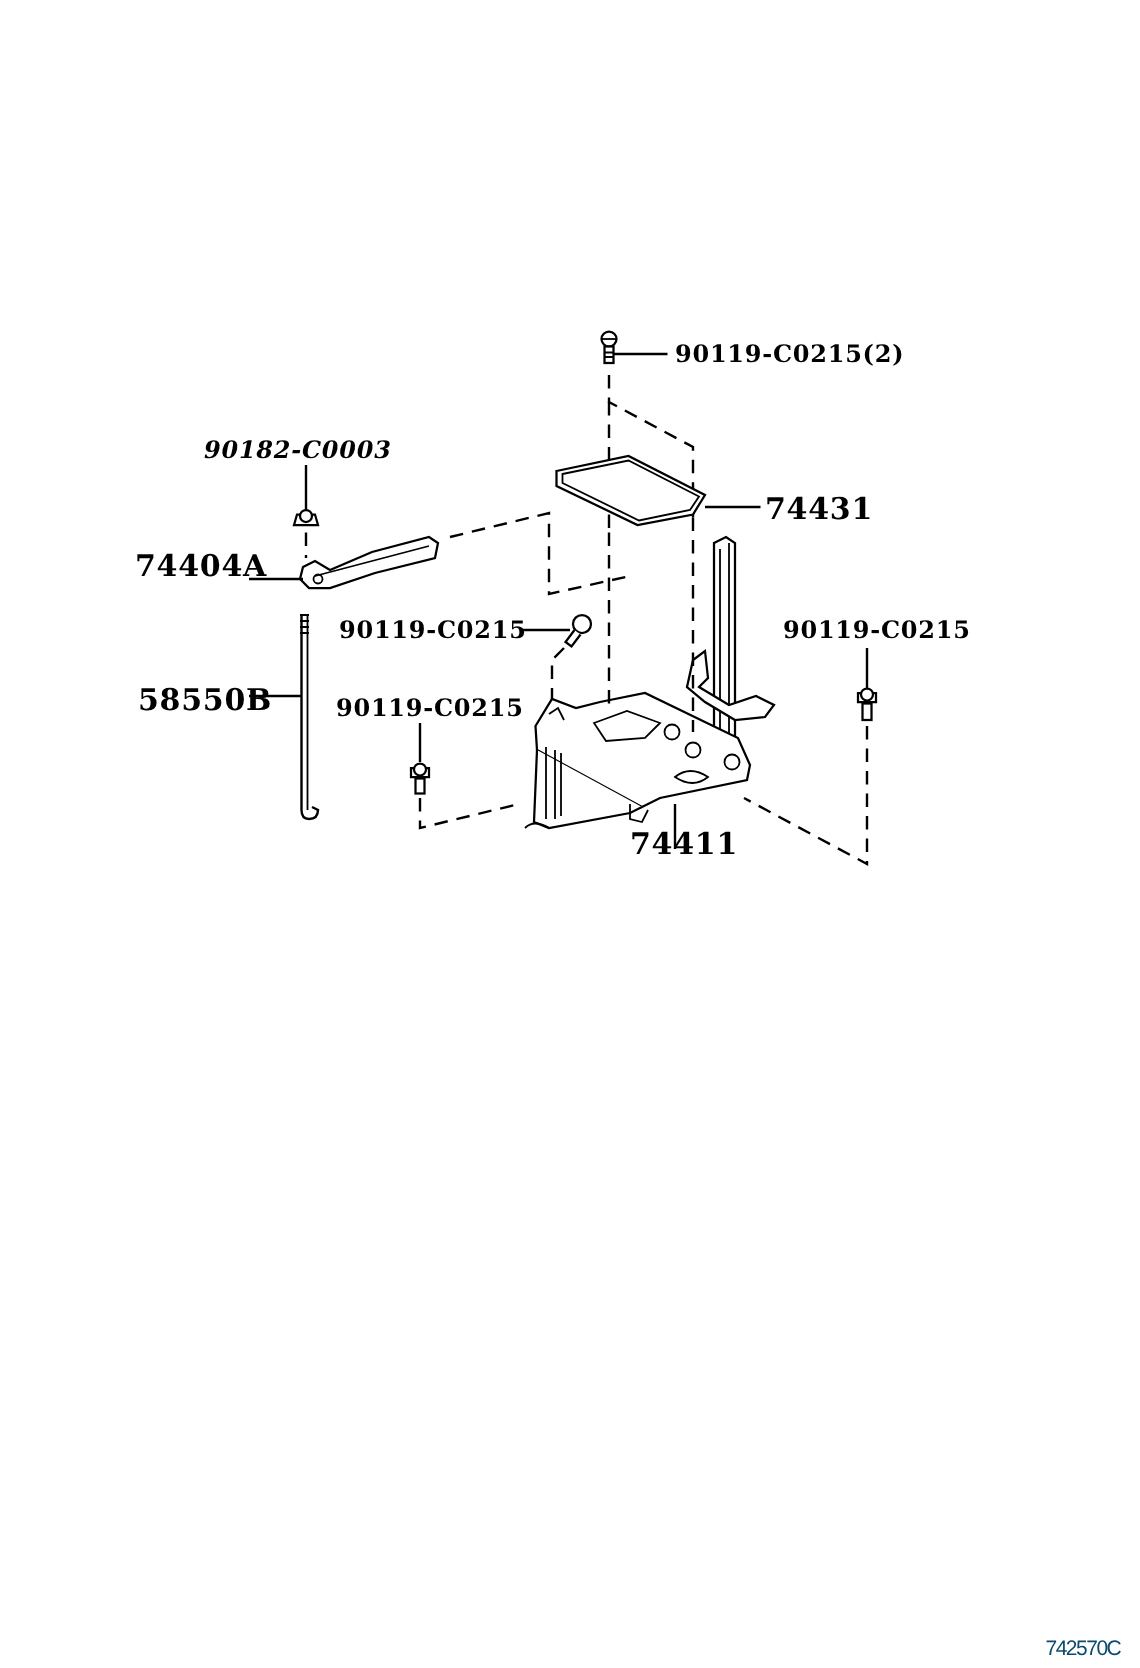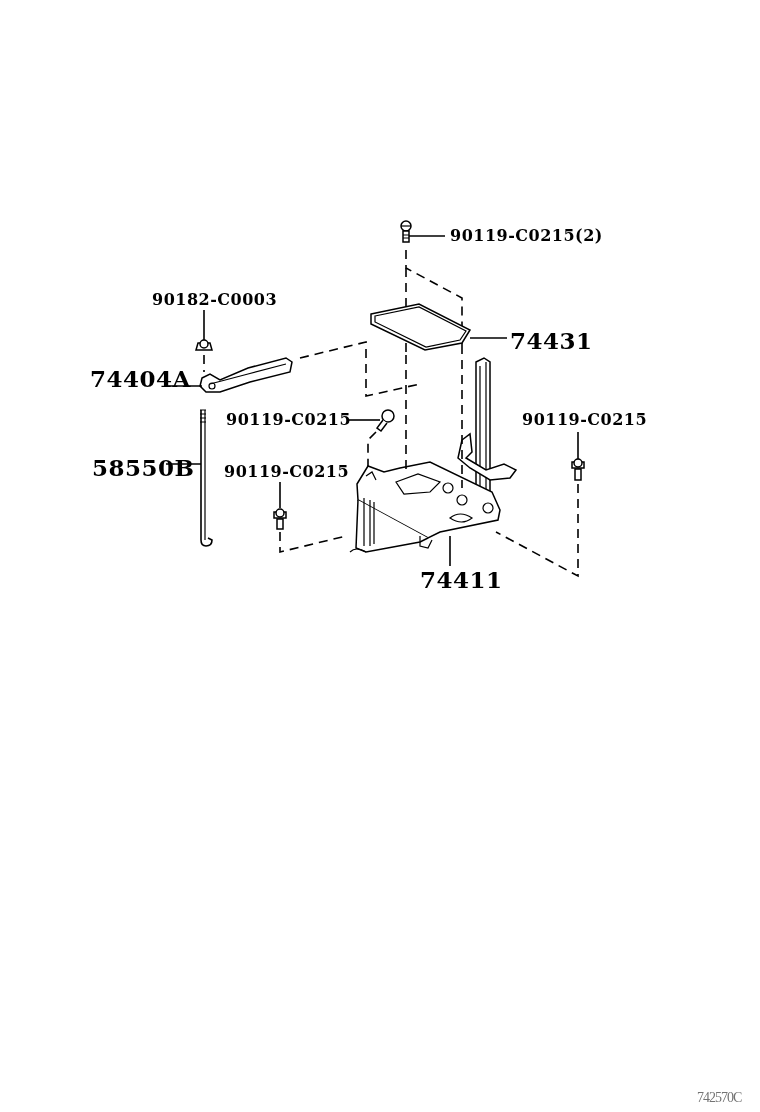--- a/index.html
+++ b/index.html
@@ -8,26 +8,26 @@
   .lbl {
     position: absolute;
     font-family: "DejaVu Serif", "Liberation Serif", serif;
     font-weight: bold;
     color: #000;
     white-space: nowrap;
     line-height: 1;
     letter-spacing: 0.5px;
   }
   .lbl.small { font-size: 16px; }
-  .lbl.big { font-size: 23px; }
+  .lbl.big { font-size: 20px; }
   .code {
     position: absolute;
-    font-family: Liberation Serif, serif;
+    font-family: Liberation Sans, sans-serif;
     font-size: 14px;
-    color: #737373;
+    color: #0c4a6e;
     letter-spacing: -1px;
     line-height: 1;
   }
   svg .ln { stroke: #000; stroke-width: 1.6; fill: none; }
   svg .ln2 { stroke: #000; stroke-width: 1.2; fill: none; }
   svg .dash { stroke: #000; stroke-width: 1.6; fill: none; stroke-dasharray: 9 6; }
   svg .fillw { fill: #fff; stroke: #000; stroke-width: 1.5; }
 </style>
 </head>
 <body>
@@ -119,22 +119,22 @@
       <path d="M350 552 Q356 546 366 552" class="ln2"></path>
     </g>
     <path d="M450 536 V566" class="ln"></path>
 
     <path d="M462 345 V488" class="dash"></path>
     <path d="M406 355 V470" class="dash"></path>
   </svg>
 
   
   <div class="lbl small" style="left:450px; top:228px;">90119-C0215(2)</div>
-  <div class="lbl small" style="left:152px; top:292px;">90182-C0003</div>
+  <div class="lbl small" style="left:136px; top:292px;font-style:italic;">90182-C0003</div>
   <div class="lbl big" style="left:90px; top:367px;">74404A</div>
   <div class="lbl big" style="left:510px; top:329px;">74431</div>
   <div class="lbl small" style="left:226px; top:412px;">90119-C0215</div>
   <div class="lbl small" style="left:522px; top:412px;">90119-C0215</div>
   <div class="lbl big" style="left:92px; top:456px;">58550B</div>
   <div class="lbl small" style="left:224px; top:464px;">90119-C0215</div>
-  <div class="lbl big" style="left:420px; top:568px;">74411</div>
+  <div class="lbl big" style="left:420px; top:552px;">74411</div>
   <div class="code" style="left:697px; top:1091px;">742570C</div>
 </div>
 
 </body></html>

